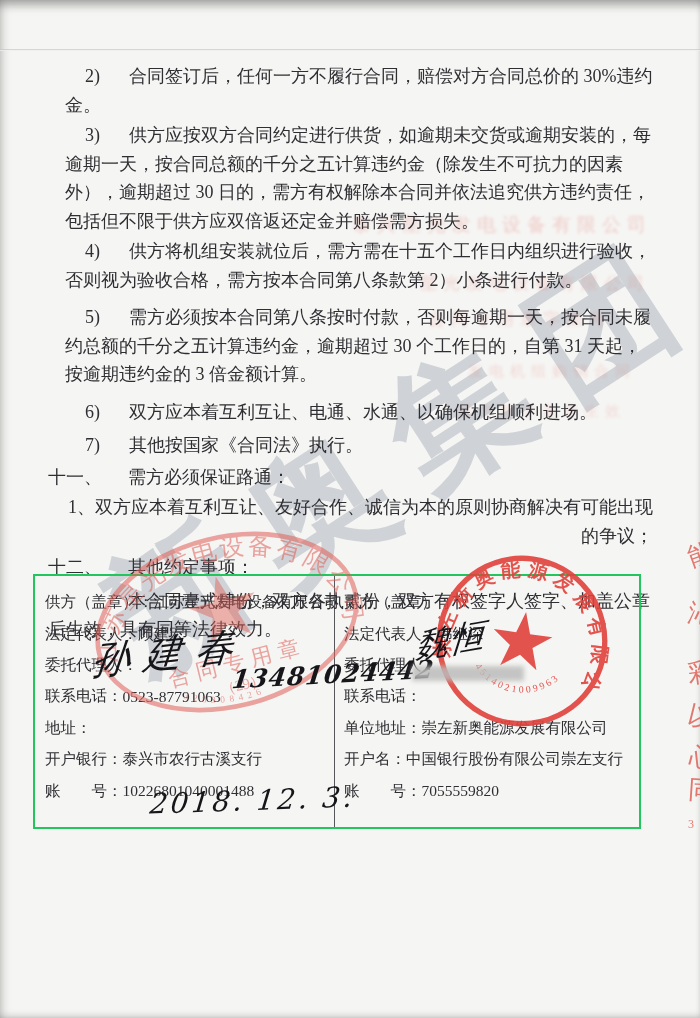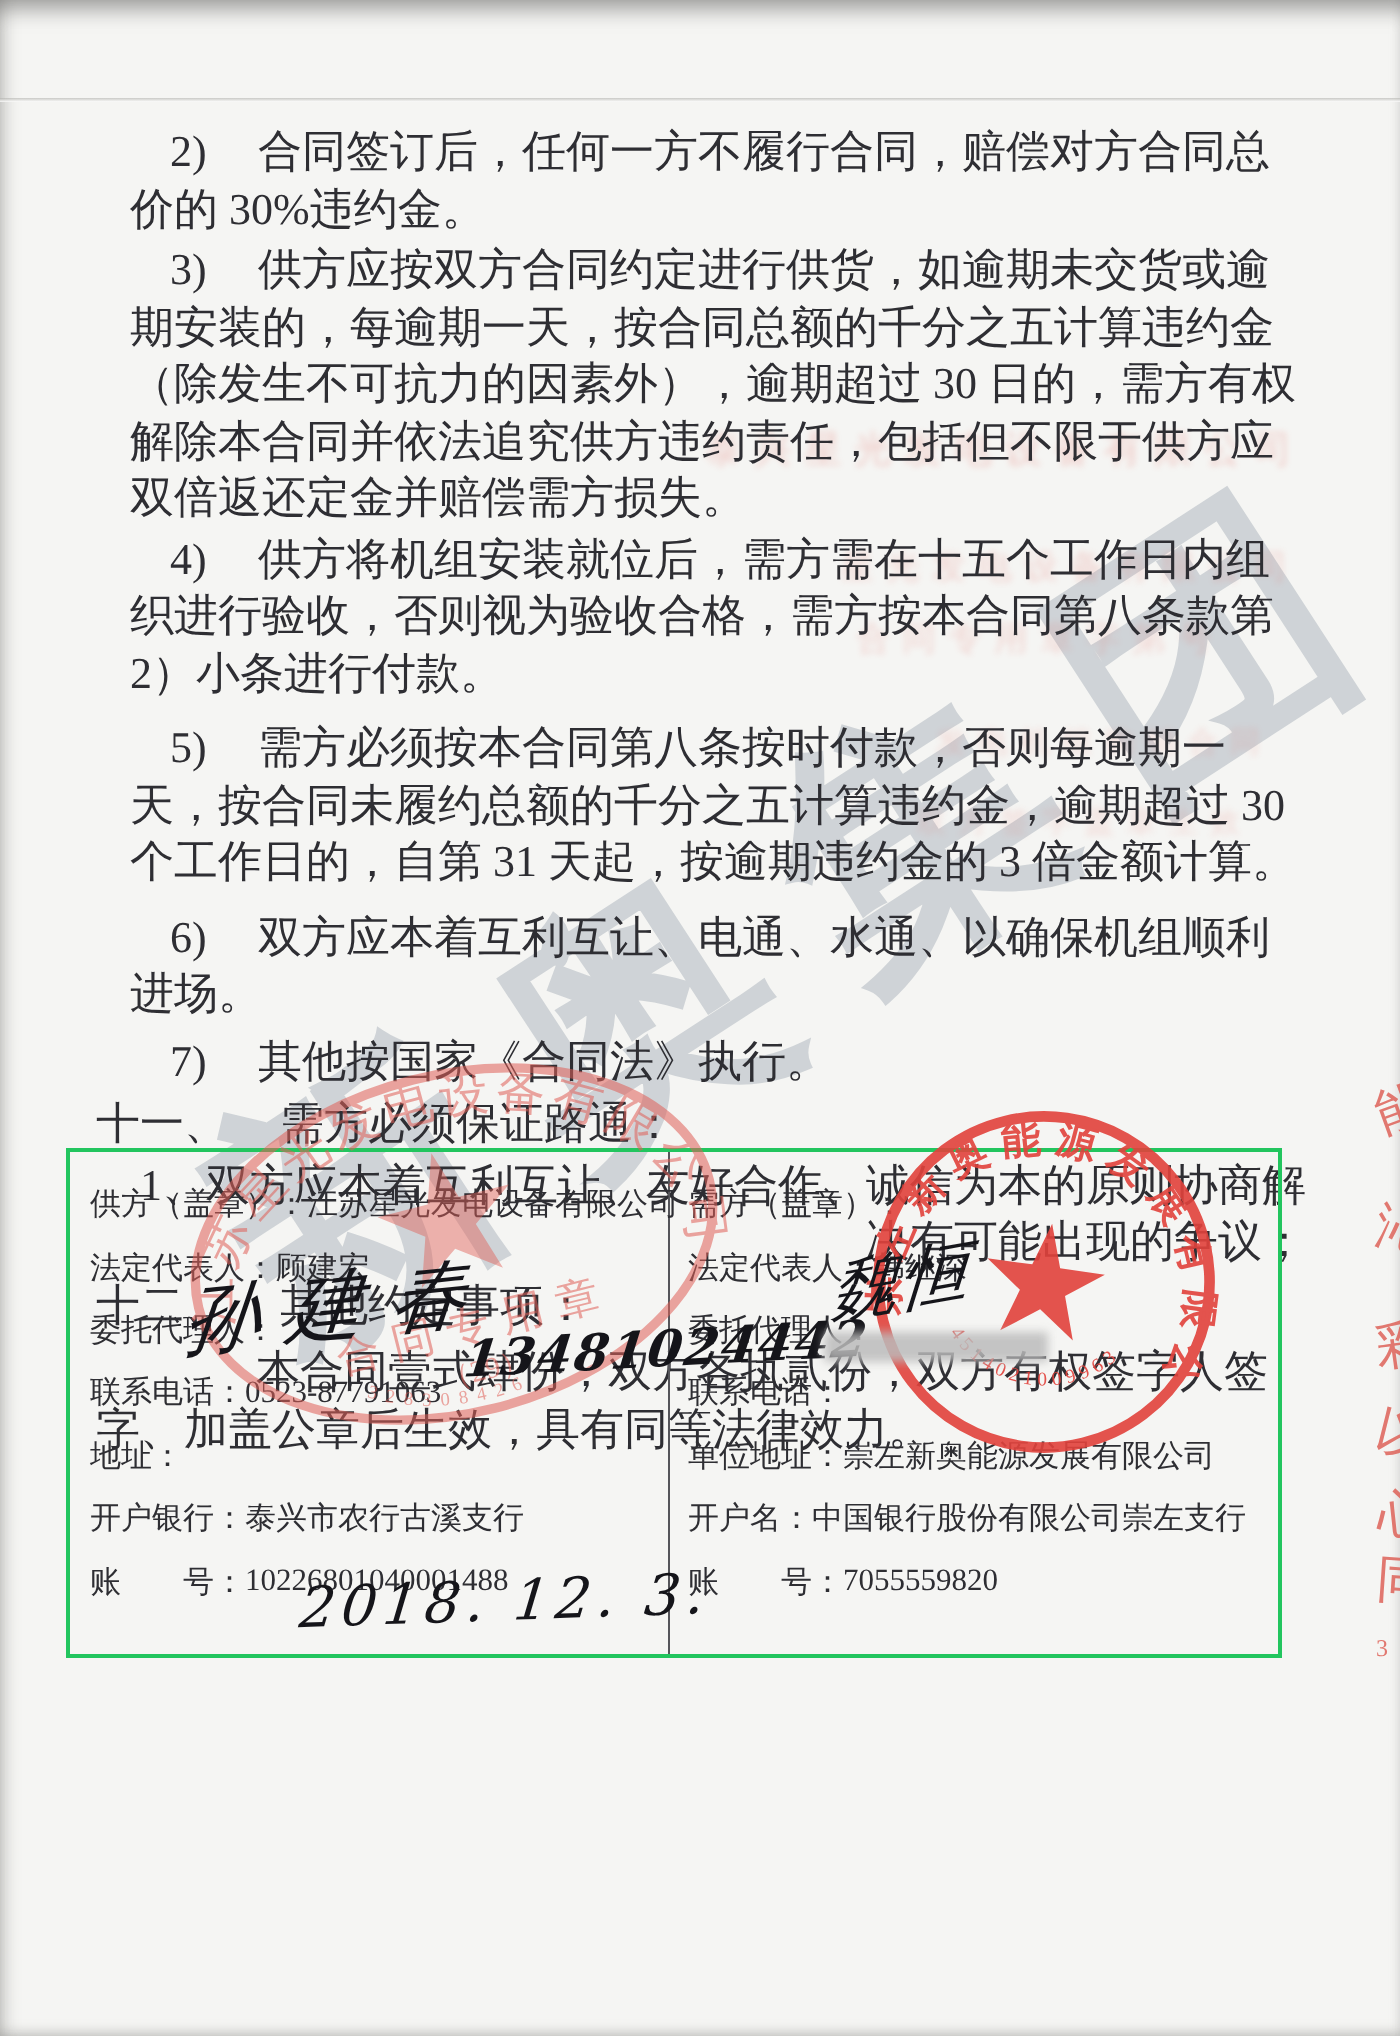--- a/index.html
+++ b/index.html
@@ -12,21 +12,21 @@
     font-family:"Liberation Serif","DejaVu Serif",serif;color:#2e2e33;}
   .crease{position:absolute;left:0;top:49px;width:100%;height:2px;
     background:linear-gradient(to bottom,rgba(165,165,160,.55),rgba(255,255,255,.8));}
   
   .watermark{position:absolute;left:70px;top:560px;transform:rotate(-33deg);transform-origin:0 0;
     font-size:138px;font-weight:bold;letter-spacing:30px;white-space:nowrap;
     color:rgba(150,159,172,.40);pointer-events:none;}
   
   .bleed{position:absolute;color:#e26a62;filter:blur(1.6px);white-space:nowrap;letter-spacing:6px;}
   
-  .bodytext{position:absolute;left:65px;top:62px;width:588px;font-size:22px;line-height:28.5px;}
+  .bodytext{position:absolute;left:65px;top:62px;width:588px;font-size:18px;line-height:28.5px;}
   .bodytext p{margin:0 0 2px;}
   .clause .cl-num{display:inline-block;margin-left:20px;width:44px;}
   .mt8{margin-top:9px!important}.mt4{margin-top:5px!important}
   .sec{margin:3px 0 2px -17px!important;}
   .sec .sec-label{margin-right:26px;}
   .sub{margin-left:30px;text-align:right;}
   .para12{margin:5px 0 0 -17px!important;text-indent:80px;}
   
   .sign-table{position:absolute;left:33px;top:574px;width:604px;height:251px;
     border:2px solid #22c55e;display:flex;background:transparent;}

